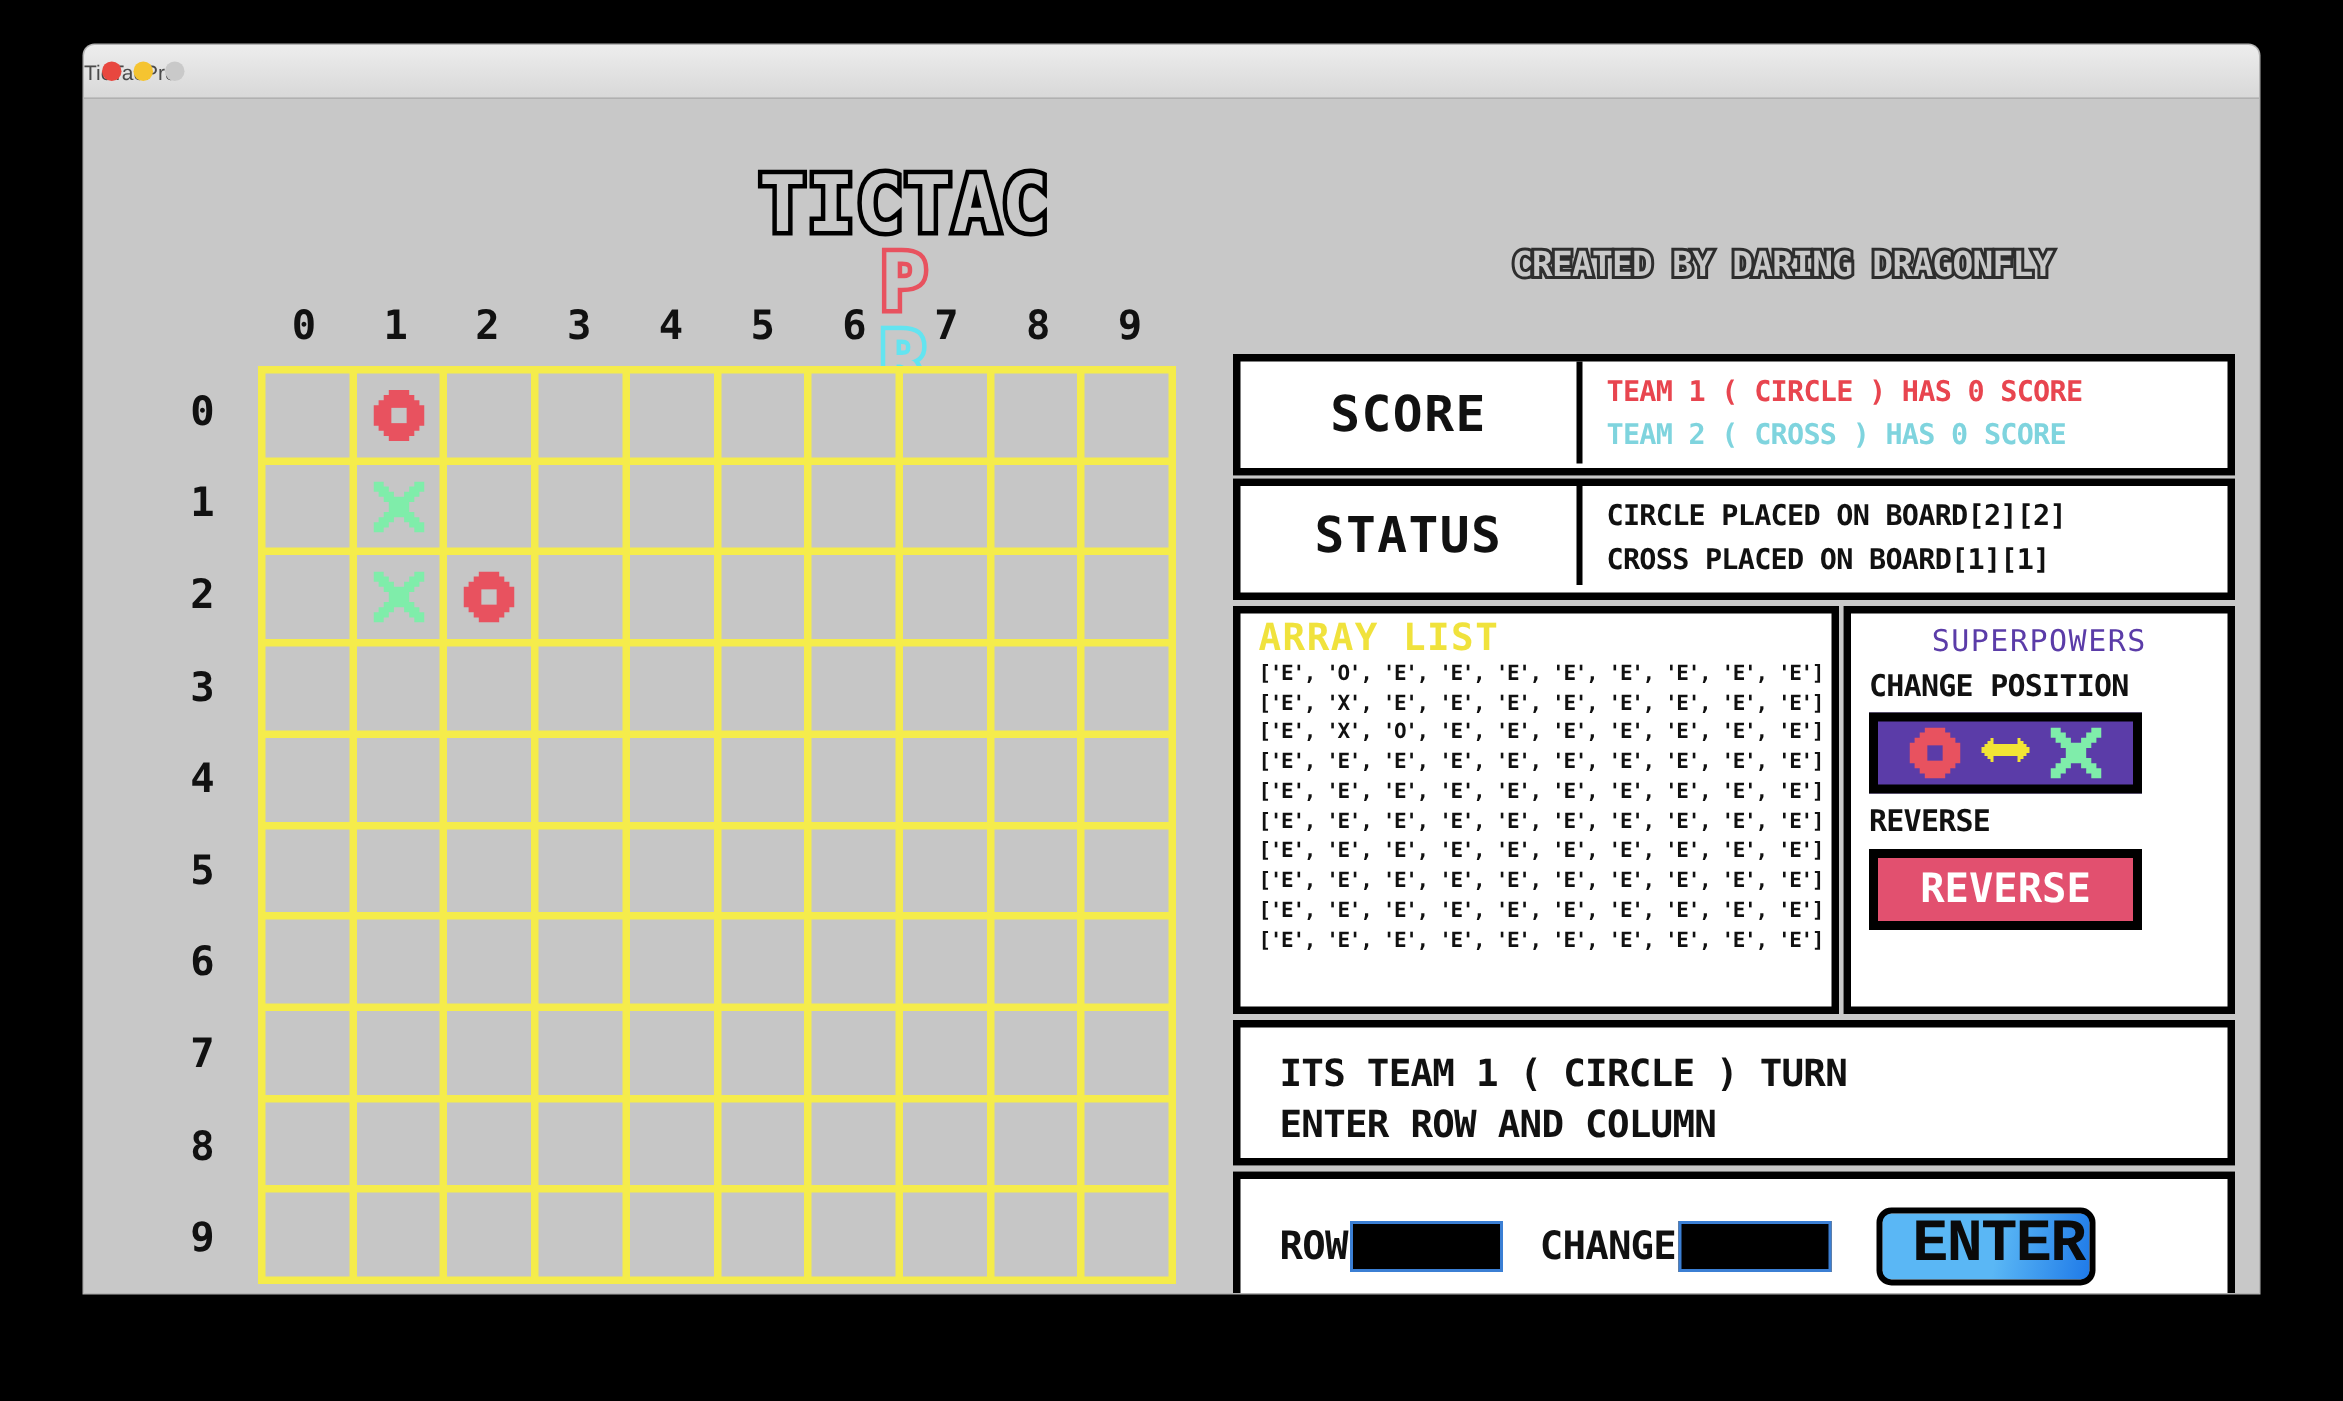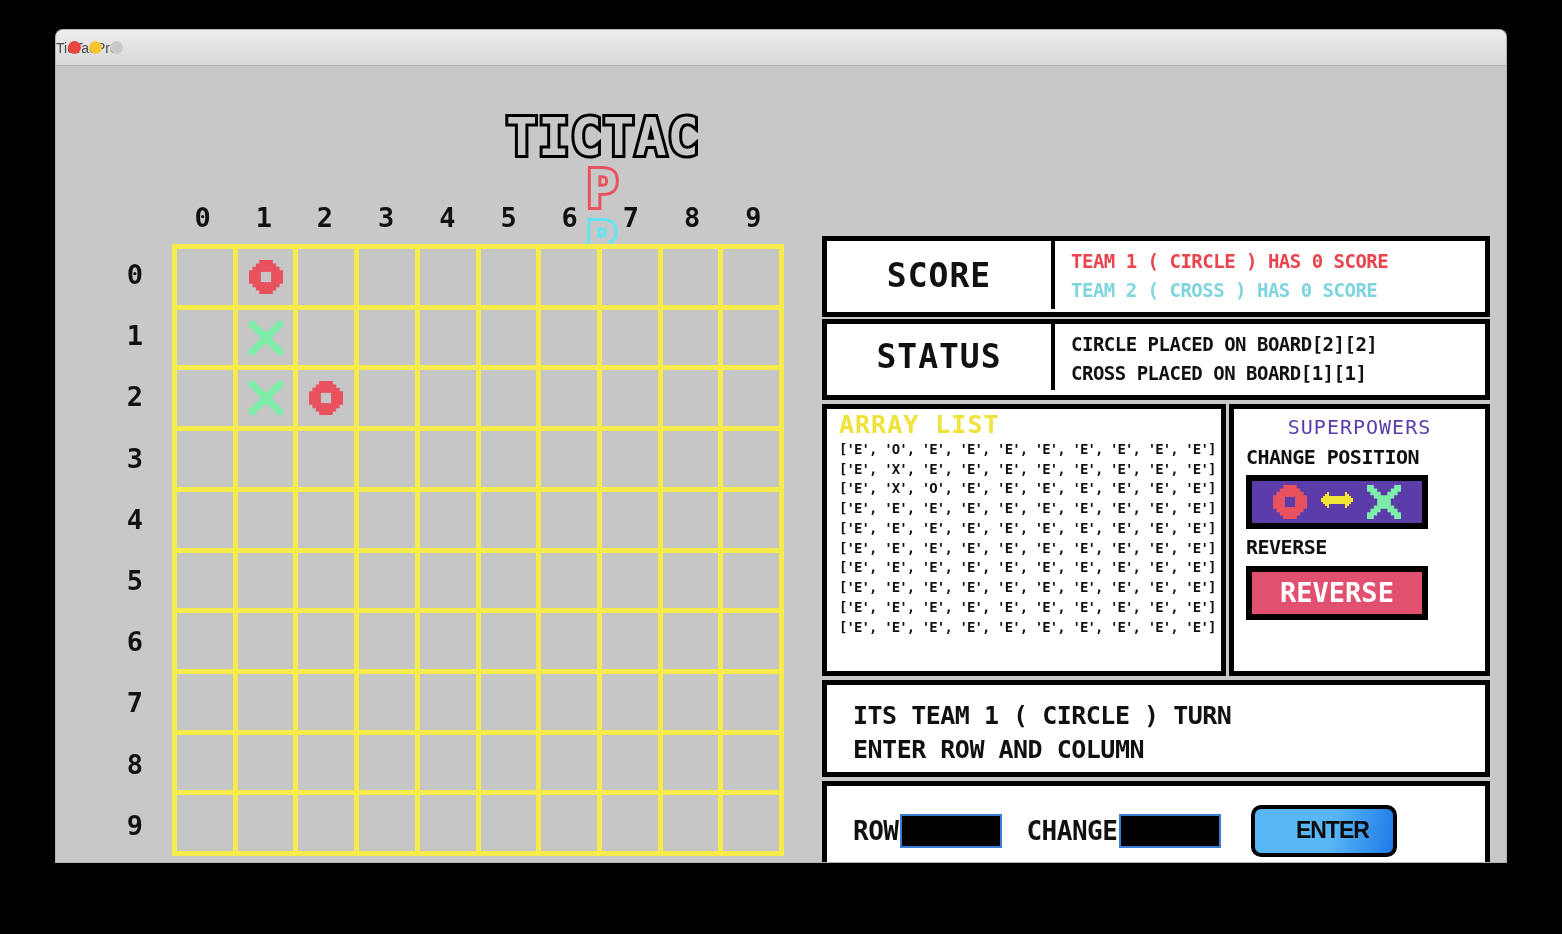--- a/index.html
+++ b/index.html
@@ -371,23 +371,23 @@
     height: 52px;
     border: 4px solid #000;
     border-radius: 10px;
     background: linear-gradient(100deg, #5ab7f5 0%, #5ab7f5 55%, #1f7ae8 100%);
     display: flex;
     align-items: center;
     justify-content: center;
     cursor: pointer;
   }
   #enter-btn span {
-    font-family: Liberation Sans, sans-serif;
-    font-weight: bold;
-    font-size: 23px;
+    font-family: Liberation Mono, monospace;
+    font-weight: bold;
+    font-size: 40px;
     letter-spacing: -1px;
     color: #0a0a0a;
     margin-left: 16px;
   }
 </style>
 </head>
 <body>
 
 <div id="app-window">
 
@@ -402,20 +402,21 @@
 
   <div id="window-body">
 
     <div id="logo">
       <span class="logo-seg-dark">TICTAC</span>
       <span class="logo-p">P</span>
       <span class="logo-r">R</span>
       <span class="logo-o">O</span>
     </div>
 
+    <div id="credit">CREATED BY DARING DRAGONFLY</div>
 
     <div id="col-labels">
         <div class="lbl">0</div>
         <div class="lbl">1</div>
         <div class="lbl">2</div>
         <div class="lbl">3</div>
         <div class="lbl">4</div>
         <div class="lbl">5</div>
         <div class="lbl">6</div>
         <div class="lbl">7</div>

